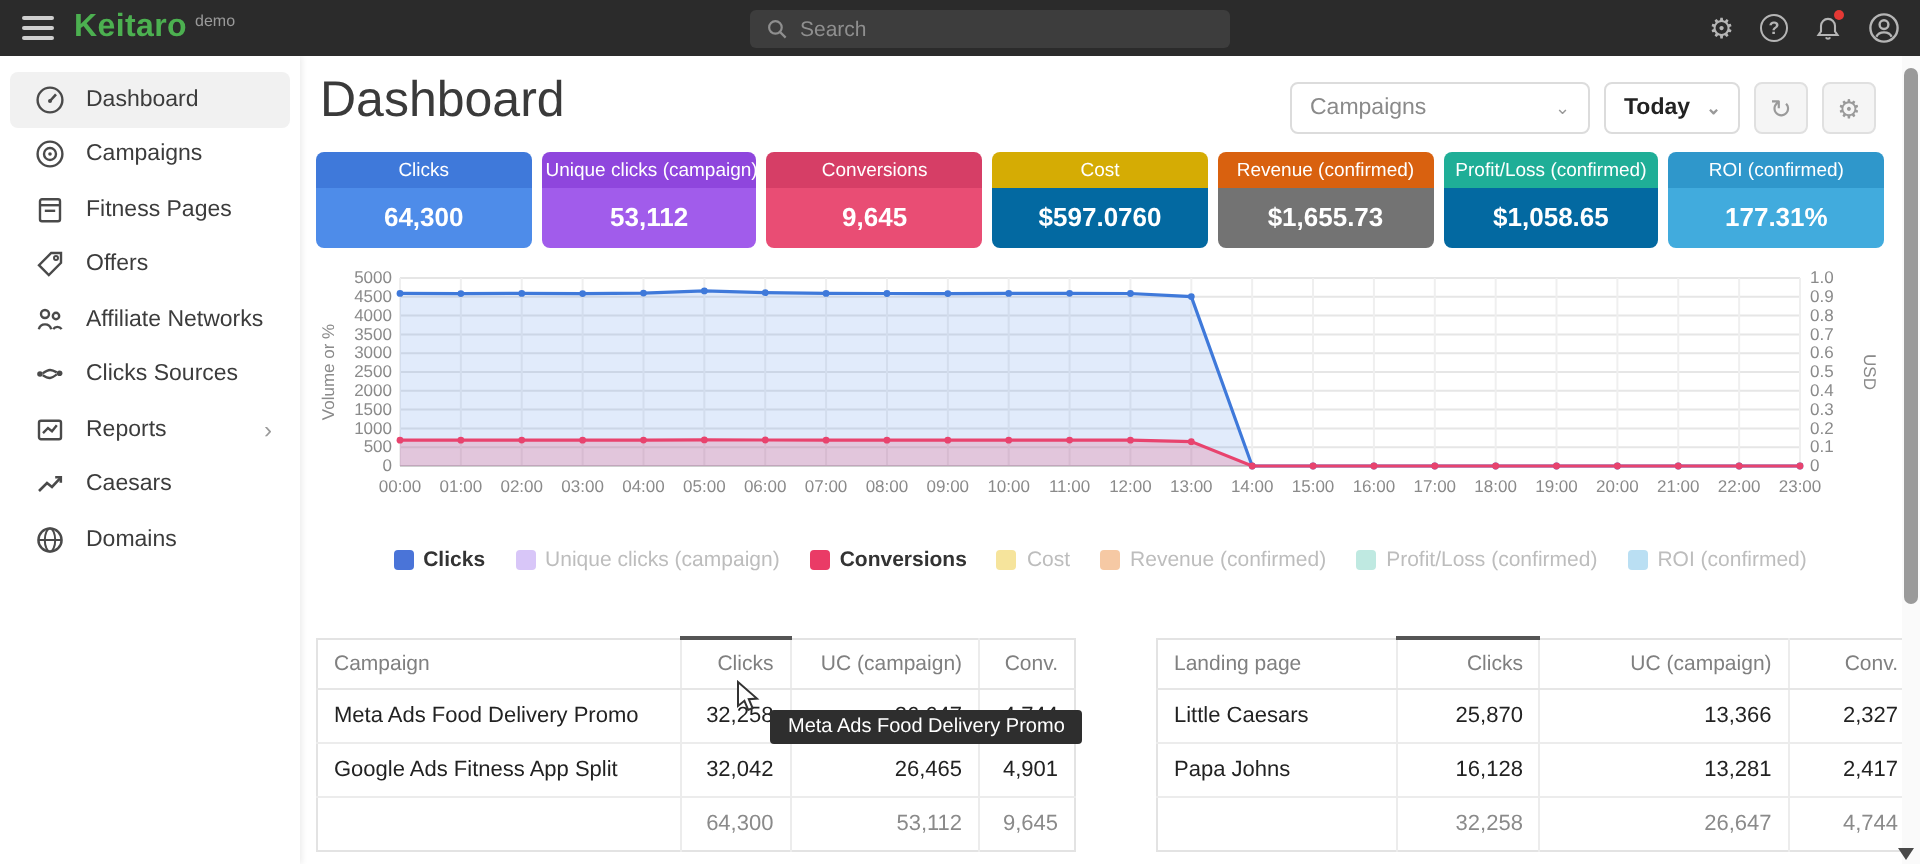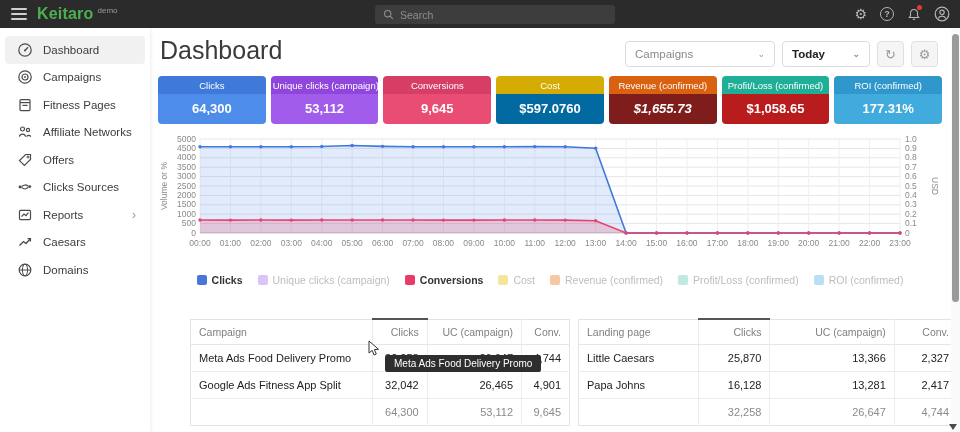--- a/index.html
+++ b/index.html
@@ -27,21 +27,21 @@
   .side-item svg { flex:0 0 16px; }
   .side-chevron { position:absolute; right:9px; color:#9a9a9a; font-size:12px; }
 
   
   .main { position:absolute; left:150px; top:28px; width:810px; height:404px; background:#fff; }
   .page-title { position:absolute; left:10px; top:8px; font-size:25px; font-weight:400; color:#3a3a3a; }
   .filters { position:absolute; right:22px; top:13px; display:flex; gap:7px; }
   .select { height:26px; border:1px solid #dcdcdc; border-radius:4px; background:#fff; display:flex; align-items:center; justify-content:space-between; padding:0 9px; font-size:11.5px; cursor:pointer; }
   .select .chev { color:#999; font-size:9px; margin-left:8px; }
   .select-campaigns { width:150px; color:#8a8a8a; }
-  .select-date { width:88px; color:#222; font-weight:bold; }
+  .select-date { width:68px; color:#222; font-weight:bold; }
   .icon-btn { width:27px; height:26px; border:1px solid #e0e0e0; border-radius:4px; background:#f5f5f5; color:#9a9a9a; font-size:13px; display:flex; align-items:center; justify-content:center; cursor:pointer; }
 
   
   .cards { position:absolute; left:8px; top:48px; width:784px; display:flex; gap:5px; }
   .metric-card { flex:1; border-radius:4px; overflow:hidden; color:#fff; text-align:center; cursor:pointer; }
   .card-head { font-size:9.5px; padding:4px 2px 3px; white-space:nowrap; overflow:hidden; }
   .card-body { font-size:13px; font-weight:bold; padding:7px 2px 8px; }
 
   
   .chart-wrap { position:absolute; left:8px; top:105px; width:784px; height:130px; }
@@ -51,21 +51,21 @@
   .legend-item.inactive { color:#bdbdbd; font-weight:normal; }
   .legend-item .swatch { width:10px; height:10px; border-radius:2px; display:inline-block; }
 
   
   .data-table { position:absolute; top:290px; width:380px; border-collapse:collapse; background:#fff; border:1px solid #e3e3e3; font-size:11px; }
   .data-table th { font-weight:normal; color:#808080; font-size:10.5px; text-align:left; padding:6px 8px; border-bottom:1px solid #e6e6e6; }
   .data-table th.num, .data-table td.num { text-align:right; border-left:1px solid #ececec; }
   .data-table th.sorted { border-top:2px solid #555; }
   .data-table td { padding:7px 8px; color:#222; border-bottom:1px solid #ececec; }
   .data-table tr.total td { color:#8a8a8a; border-bottom:none; }
-  .table-left { left:8px;margin-left:32px; }
+  .table-left { left:8px; }
   .table-right { left:428px; }
 
   
   .hover-tooltip { position:absolute; left:235px; top:327px; background:#2e2e2e; color:#fff; font-size:10px; padding:3px 9px; border-radius:2px; white-space:nowrap; z-index:60; }
   .cursor { position:absolute; left:218px; top:312px; z-index:70; }
 
   
   .scroll-track { position:absolute; right:0; top:28px; width:9px; height:404px; background:#fafafa; z-index:40; }
   .scroll-thumb { position:absolute; right:1px; top:6px; width:7px; height:268px; background:#9a9a9a; border-radius:4px; }
   .page-down-arrow { position:absolute; right:3px; bottom:2px; width:0; height:0; border-left:4px solid transparent; border-right:4px solid transparent; border-top:6px solid #4a4a4a; z-index:45; }
@@ -127,33 +127,33 @@
   <div class="side-item">
     <svg width="16" height="16" viewBox="0 0 16 16">
         <rect x="3" y="2.6" width="10" height="11" rx="1" fill="none" stroke="#4a4a4a" stroke-width="1.2"></rect>
         <line x1="3" y1="5.6" x2="13" y2="5.6" stroke="#4a4a4a" stroke-width="1.2"></line>
         <line x1="5.4" y1="8.4" x2="10.6" y2="8.4" stroke="#4a4a4a" stroke-width="1.2"></line>
       </svg>
     <span>Fitness Pages</span>
   </div>
   <div class="side-item">
     <svg width="16" height="16" viewBox="0 0 16 16">
+        <path d="M8.6 2.5 H13.5 V7.4 L7.4 13.5 L2.5 8.6 Z" fill="none" stroke="#4a4a4a" stroke-width="1.2"></path>
+        <circle cx="11" cy="5" r="1" fill="none" stroke="#4a4a4a" stroke-width="1"></circle>
+      </svg>
+    <span>Offers</span>
+  </div>
+  <div class="side-item">
+    <svg width="16" height="16" viewBox="0 0 16 16">
         <circle cx="5.5" cy="5" r="2" fill="none" stroke="#4a4a4a" stroke-width="1.2"></circle>
         <circle cx="11" cy="6" r="1.6" fill="none" stroke="#4a4a4a" stroke-width="1.2"></circle>
         <path d="M2.4 12.6 a3.2 3.2 0 0 1 6.2 0" fill="none" stroke="#4a4a4a" stroke-width="1.2"></path>
         <path d="M9.6 12.6 a2.5 2.5 0 0 1 4.2 0" fill="none" stroke="#4a4a4a" stroke-width="1.2"></path>
       </svg>
     <span>Affiliate Networks</span>
-  </div>
-  <div class="side-item">
-    <svg width="16" height="16" viewBox="0 0 16 16">
-        <path d="M8.6 2.5 H13.5 V7.4 L7.4 13.5 L2.5 8.6 Z" fill="none" stroke="#4a4a4a" stroke-width="1.2"></path>
-        <circle cx="11" cy="5" r="1" fill="none" stroke="#4a4a4a" stroke-width="1"></circle>
-      </svg>
-    <span>Offers</span>
   </div>
   <div class="side-item">
     <svg width="16" height="16" viewBox="0 0 16 16">
         <circle cx="3" cy="8" r="1.4" fill="#4a4a4a"></circle>
         <circle cx="12.8" cy="7.6" r="1.4" fill="#4a4a4a"></circle>
         <path d="M4.4 7.6 C7.5 5.5 8.5 5.5 11.4 7.2 M4.4 8.6 C7.5 10.6 8.5 10.4 11.4 8.2" fill="none" stroke="#4a4a4a" stroke-width="1.2"></path>
       </svg>
     <span>Clicks Sources</span>
   </div>
   <div class="side-item">
@@ -213,25 +213,25 @@
     <div class="metric-card">
         <div class="card-head" style="background: rgb(214, 62, 102);">Conversions</div>
         <div class="card-body" style="background: rgb(233, 77, 116);">9,645</div>
       </div>
     <div class="metric-card">
         <div class="card-head" style="background: rgb(213, 172, 4);">Cost</div>
         <div class="card-body" style="background: #0369a1;">$597.0760</div>
       </div>
     <div class="metric-card">
         <div class="card-head" style="background: rgb(217, 97, 15);">Revenue (confirmed)</div>
-        <div class="card-body" style="background: #7f1d1d; font-style: italic;">$1,655.73</div>
+        <div class="card-body" style="background: #737373;">$1,655.73</div>
       </div>
     <div class="metric-card">
         <div class="card-head" style="background: rgb(31, 174, 151);">Profit/Loss (confirmed)</div>
-        <div class="card-body" style="background: #b91c1c;">$1,058.65</div>
+        <div class="card-body" style="background: #0369a1;">$1,058.65</div>
       </div>
     <div class="metric-card">
         <div class="card-head" style="background: rgb(47, 151, 203);">ROI (confirmed)</div>
         <div class="card-body" style="background: rgb(65, 171, 221);">177.31%</div>
       </div>
   </div>
 
   <div class="chart-wrap">
     <svg id="chart-svg" width="784" height="130">
         <line x1="42" y1="100" x2="742" y2="100" stroke="#e6e6e6" stroke-width="1"></line>

